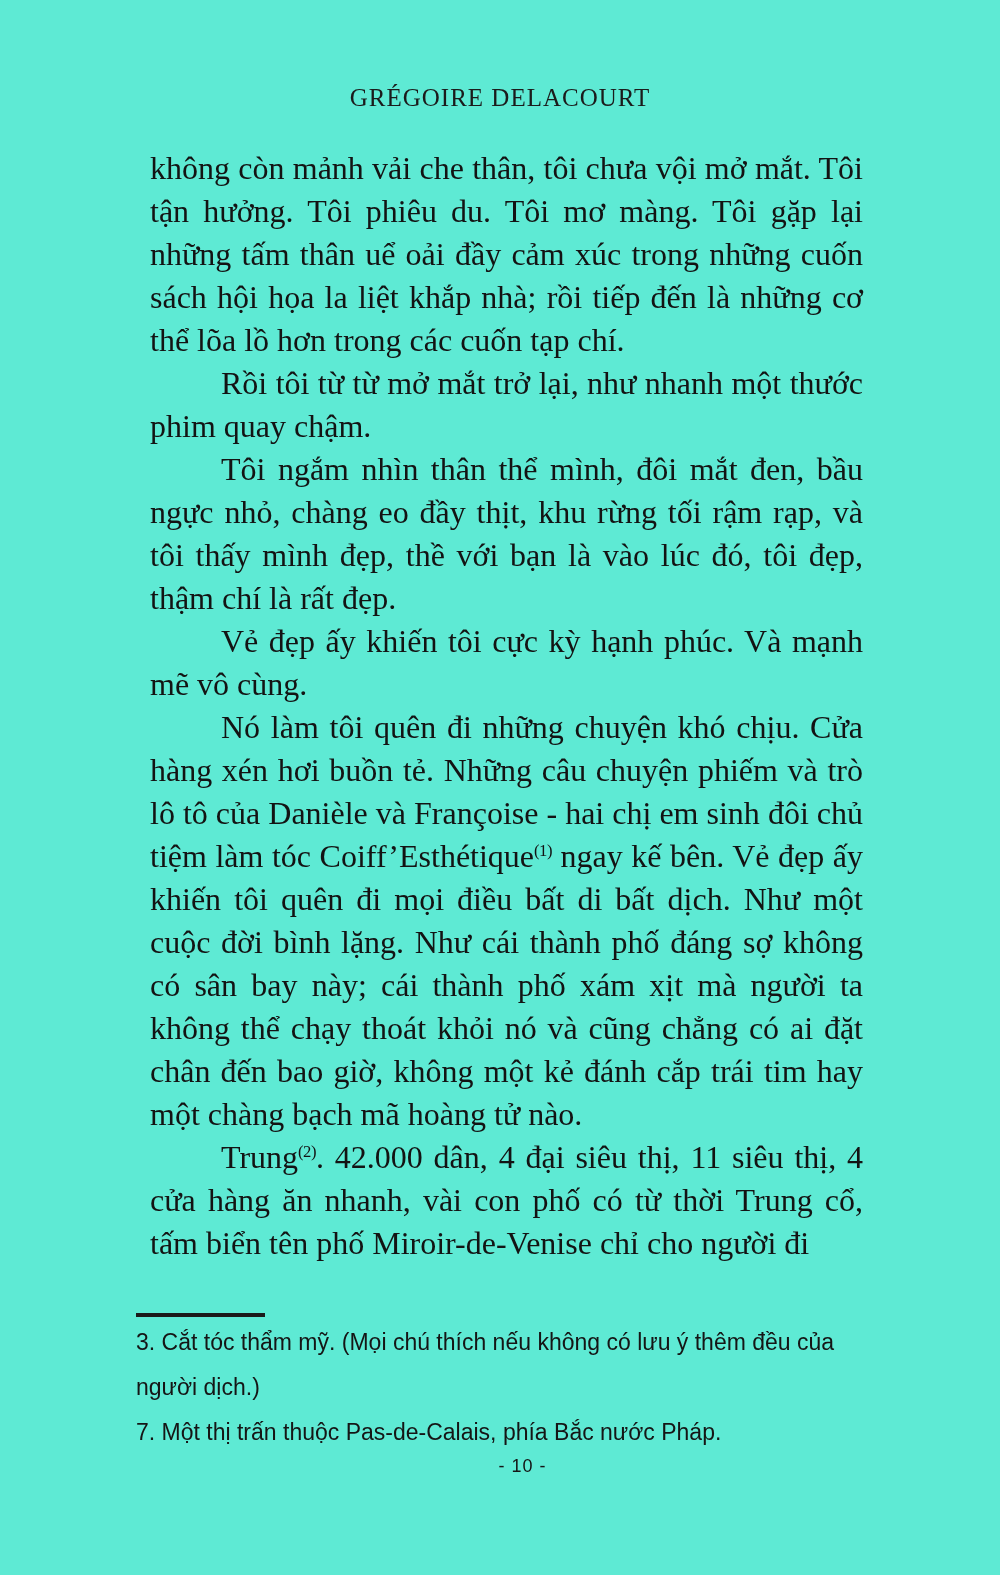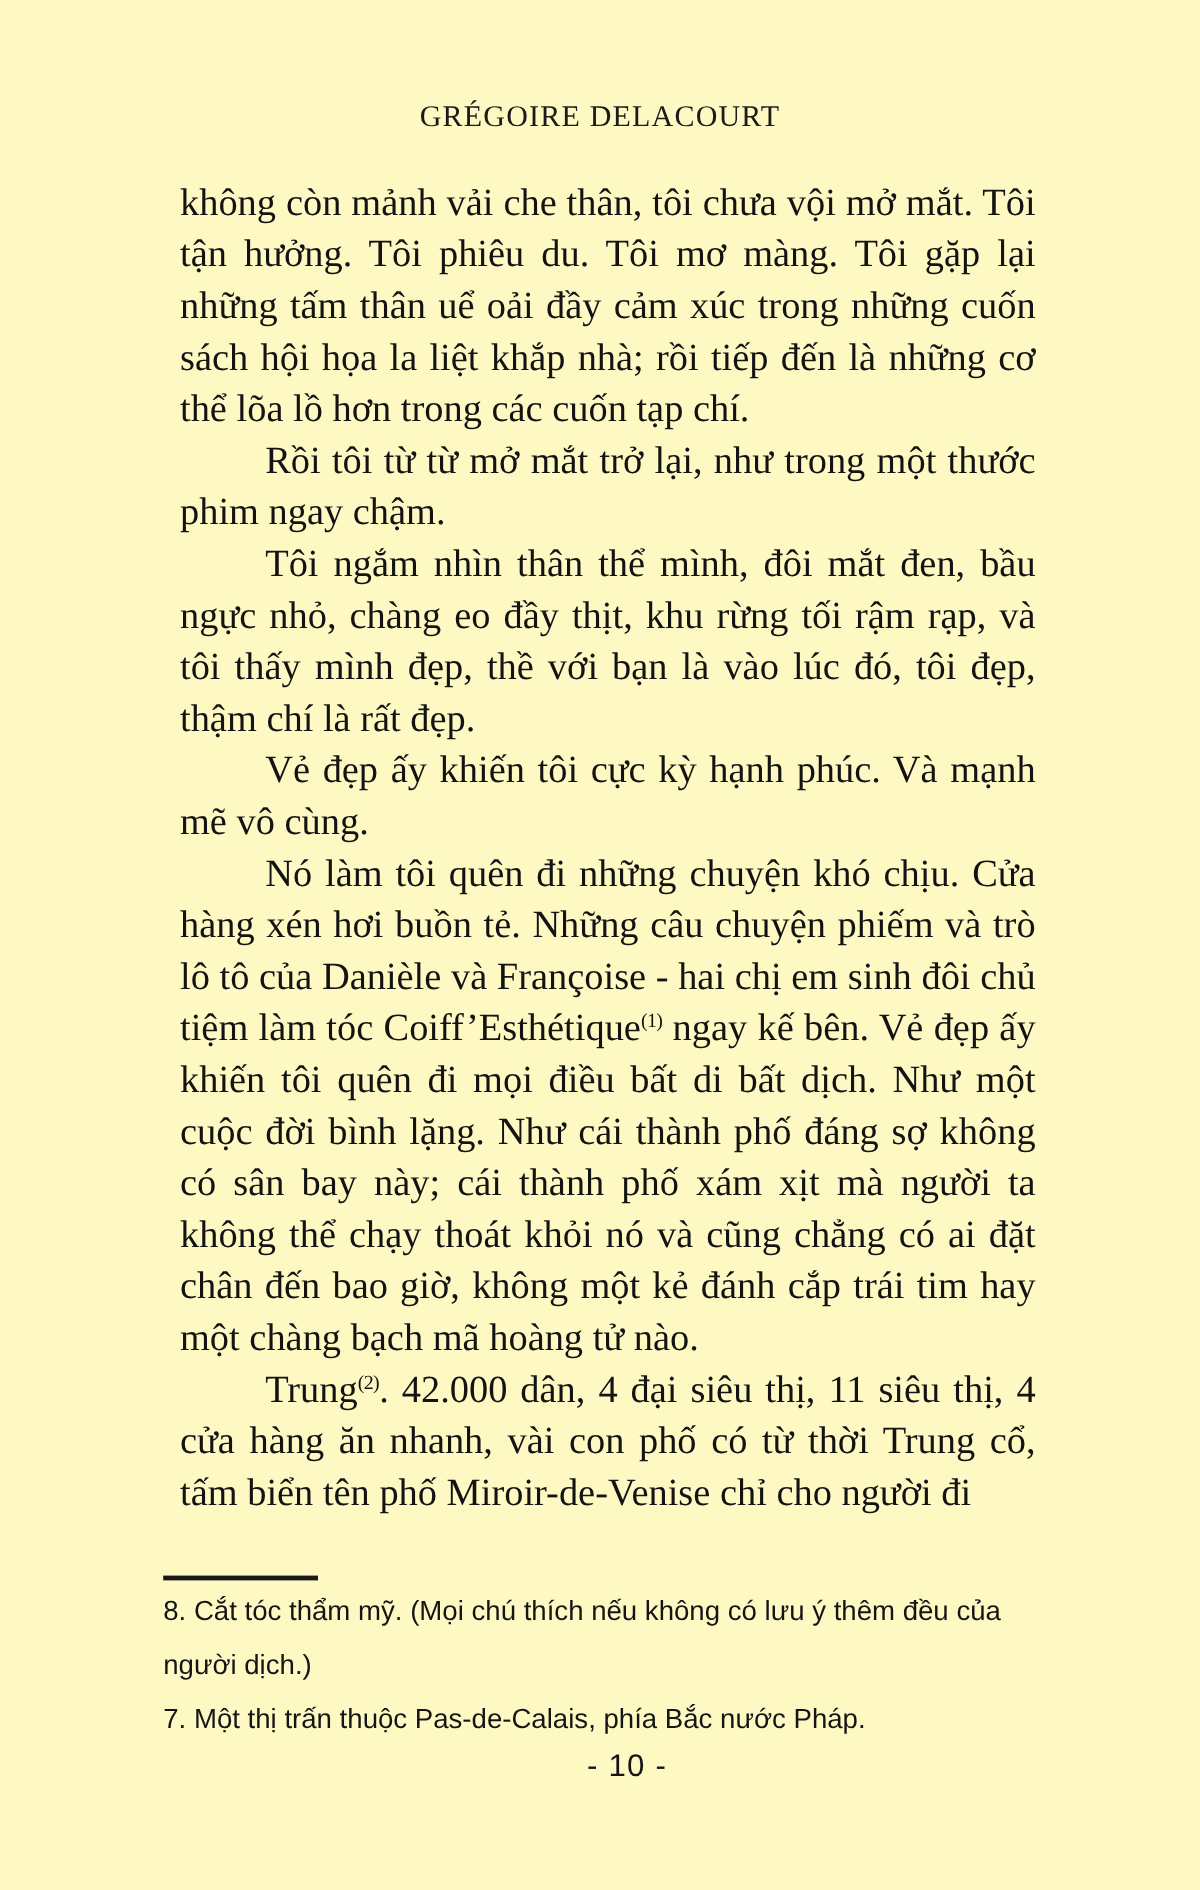--- a/index.html
+++ b/index.html
@@ -4,21 +4,21 @@
 <style>
   html, body { margin: 0; padding: 0; }
   body {
     width: 1000px; height: 1575px;
     background: #ffffff;
     font-family: "Liberation Serif", serif;
   }
   .page {
     position: relative;
     width: 1000px; height: 1575px;
-    background: #fef9c3;
+    background: #5eead4;
     overflow: hidden;
     color: #141414;
   }
   .running-head {
     position: absolute;
     top: 84px; left: 0; right: 0;
     text-align: center;
     font-family: "Liberation Serif", serif;
     font-size: 25px;
     letter-spacing: 1px;
@@ -58,51 +58,51 @@
     line-height: 45px;
     text-align: left;
     color: #151515;
   }
   .footnotes p { margin: 0; }
   .page-number {
     position: absolute;
     left: 0; right: 0; top: 1456px;
     text-align: center;
     font-family: "Liberation Sans", sans-serif;
-    font-size: 26px;
+    font-size: 18px;
     letter-spacing: 1px;
     color: #151515;
     padding-left: 45px;
   }
 </style>
 </head>
 <body>
 
 <div class="page">
 
   <div class="running-head">GRÉGOIRE DELACOURT</div>
 
   <div class="body-text">
 
     <p class="no-indent"><span>không còn mảnh vải che thân, tôi chưa vội mở mắt. Tôi tận hưởng. Tôi phiêu du. Tôi mơ màng. Tôi gặp lại những tấm thân uể oải đầy cảm xúc trong những cuốn sách hội họa la liệt khắp nhà; rồi tiếp đến là những cơ thể lõa lồ hơn trong các cuốn tạp chí.</span></p>
 
-    <p><span>Rồi tôi từ từ mở mắt trở lại, như trong một thước phim ngay chậm.</span></p>
+    <p><span>Rồi tôi từ từ mở mắt trở lại, như nhanh một thước phim quay chậm.</span></p>
 
     <p><span>Tôi ngắm nhìn thân thể mình, đôi mắt đen, bầu ngực nhỏ, chàng eo đầy thịt, khu rừng tối rậm rạp, và tôi thấy mình đẹp, thề với bạn là vào lúc đó, tôi đẹp, thậm chí là rất đẹp.</span></p>
 
     <p><span>Vẻ đẹp ấy khiến tôi cực kỳ hạnh phúc. Và mạnh mẽ vô cùng.</span></p>
 
     <p><span>Nó làm tôi quên đi những chuyện khó chịu. Cửa hàng xén hơi buồn tẻ. Những câu chuyện phiếm và trò lô tô của Danièle và Françoise - hai chị em sinh đôi chủ tiệm làm tóc Coiff’Esthétique</span><sup class="fnref">(1)</sup><span> ngay kế bên. Vẻ đẹp ấy khiến tôi quên đi mọi điều bất di bất dịch. Như một cuộc đời bình lặng. Như cái thành phố đáng sợ không có sân bay này; cái thành phố xám xịt mà người ta không thể chạy thoát khỏi nó và cũng chẳng có ai đặt chân đến bao giờ, không một kẻ đánh cắp trái tim hay một chàng bạch mã hoàng tử nào.</span></p>
 
     <p><span>Trung</span><sup class="fnref">(2)</sup><span>. 42.000 dân, 4 đại siêu thị, 11 siêu thị, 4 cửa hàng ăn nhanh, vài con phố có từ thời Trung cổ, tấm biển tên phố Miroir-de-Venise chỉ cho người đi</span></p>
 
   </div>
 
   <div class="footnote-rule"></div>
 
   <div class="footnotes">
-    <p>8. Cắt tóc thẩm mỹ. (Mọi chú thích nếu không có lưu ý thêm đều của người dịch.)</p>
+    <p>3. Cắt tóc thẩm mỹ. (Mọi chú thích nếu không có lưu ý thêm đều của người dịch.)</p>
     <p>7. Một thị trấn thuộc Pas-de-Calais, phía Bắc nước Pháp.</p>
   </div>
 
   <div class="page-number">- 10 -</div>
 
 </div>
 
 </body></html>

